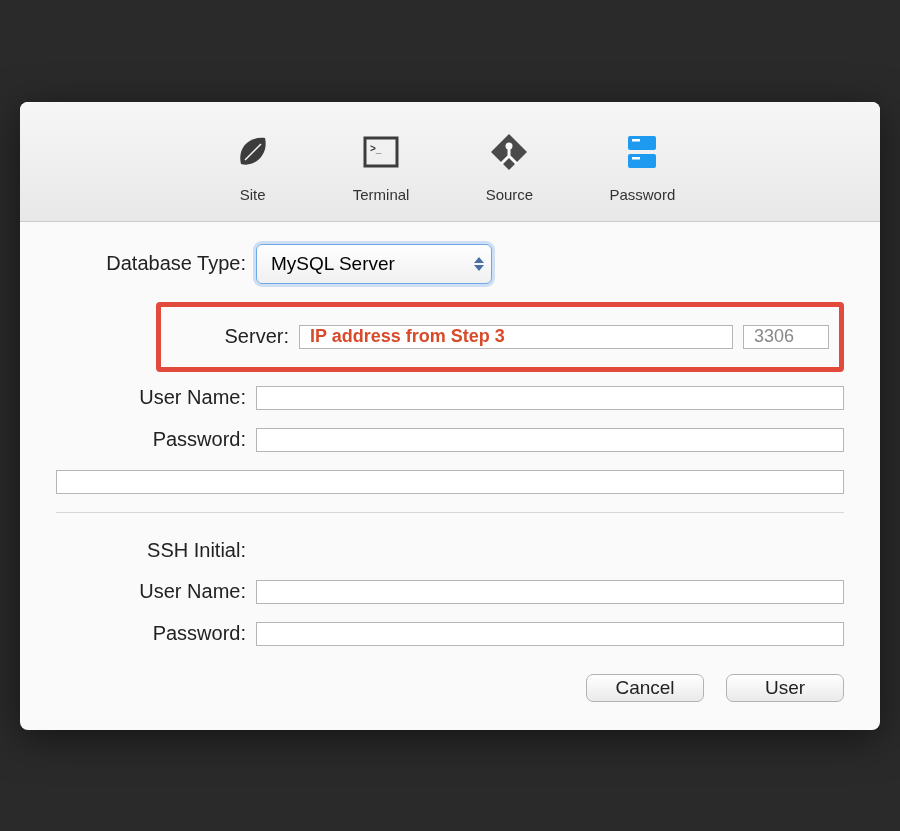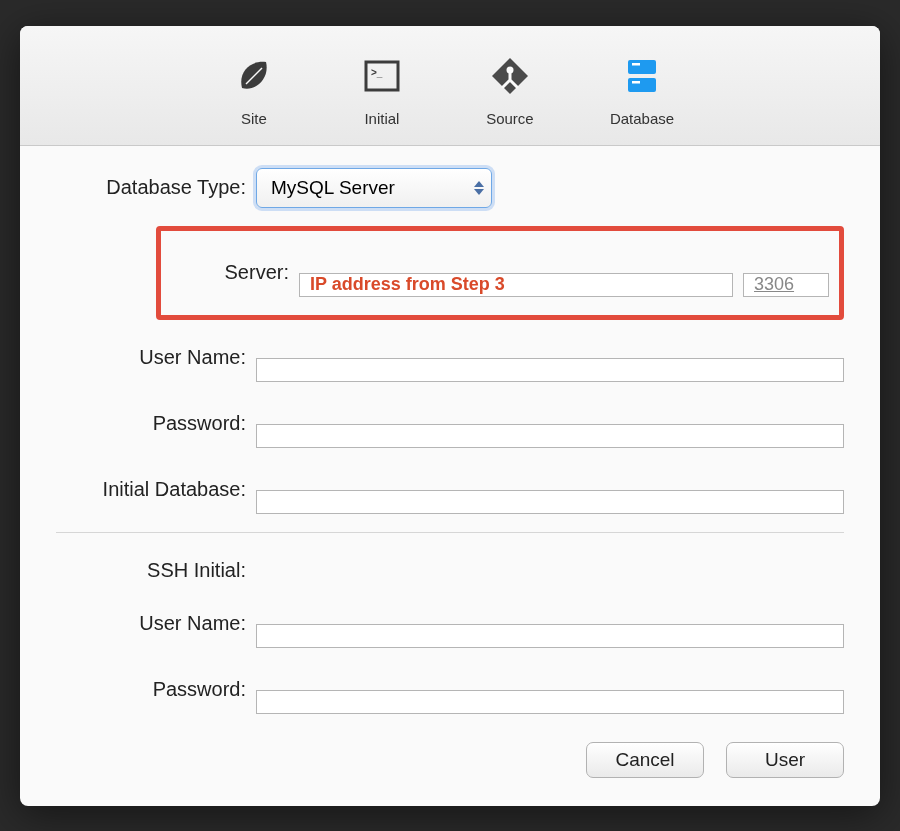--- a/index.html
+++ b/index.html
@@ -72,24 +72,23 @@
       display: flex;
       gap: 10px;
     }
     input[type="text"], input[type="password"] {
       height: 24px;
       border: 1px solid #b5b5b5;
       padding: 0 10px;
       font-size: 18px;
       background: #fff;
       color: #333;
-      margin-top: 24px;
     }
     input.grow { flex: 1; }
-    input.port { width: 86px; color: #888; text-align: left; text-decoration: underline; }
+    input.port { width: 86px; color: #888; text-align: left; }
     .placeholder-red::placeholder { color: #d94a2a; font-weight: 600; }
     .select-wrap {
       position: relative;
       width: 236px;
     }
     .select-wrap select {
       -webkit-appearance: none;
       appearance: none;
       width: 100%;
       height: 40px;
@@ -135,21 +134,21 @@
     }
 
     .buttons {
       display: flex;
       justify-content: flex-end;
       gap: 22px;
       padding: 10px 36px 0 36px;
     }
     .btn {
       min-width: 118px;
-      height: 36px;
+      height: 28px;
       font-size: 19px;
       border: 1px solid #b2b2b2;
       border-radius: 7px;
       background: linear-gradient(#ffffff, #eaeaea);
       cursor: pointer;
       color: #222;
     }
   </style>
 </head>
 <body>
@@ -168,21 +167,21 @@
       <span class="label">Site</span>
     </div>
 
     <div class="tool">
       <div class="iconbox">
         <svg width="44" height="44" viewBox="0 0 44 44">
           <rect x="6" y="8" width="32" height="28" fill="none" stroke="#3c3c3c" stroke-width="3"></rect>
           <text x="11" y="22" font-size="10" font-weight="bold" fill="#3c3c3c">&gt;_</text>
         </svg>
       </div>
-      <span class="label">Initial</span>
+      <span class="label">Terminal</span>
     </div>
 
     <div class="tool">
       <div class="iconbox">
         <svg width="44" height="44" viewBox="0 0 44 44">
           <path d="M22 4 L40 22 L22 40 L4 22 Z" fill="#4a4a4a"></path>
           <circle cx="22" cy="16" r="3.5" fill="#fafafa"></circle>
           <path d="M22 19 L22 26 M22 26 L15 33 M22 26 L29 33" stroke="#fafafa" stroke-width="3" fill="none" stroke-linecap="round"></path>
         </svg>
       </div>
@@ -191,21 +190,21 @@
 
     <div class="tool selected">
       <div class="iconbox">
         <svg width="44" height="44" viewBox="0 0 44 44">
           <rect x="8" y="6" width="28" height="14" rx="2" fill="#1e9af0"></rect>
           <rect x="8" y="24" width="28" height="14" rx="2" fill="#1e9af0"></rect>
           <rect x="12" y="9" width="8" height="2.5" fill="#ffffff"></rect>
           <rect x="12" y="27" width="8" height="2.5" fill="#ffffff"></rect>
         </svg>
       </div>
-      <span class="label">Database</span>
+      <span class="label">Password</span>
     </div>
 
   </div>
 
   <div class="form">
 
     <div class="row">
       <div class="lbl">Database Type:</div>
       <div class="field">
         <div class="select-wrap">
@@ -238,21 +237,20 @@
     </div>
 
     <div class="row">
       <div class="lbl">Password:</div>
       <div class="field">
         <input type="password" class="grow" value="" style="">
       </div>
     </div>
 
     <div class="row">
-      <div class="lbl">Initial Database:</div>
       <div class="field">
         <input type="text" class="grow" value="" style="">
       </div>
     </div>
 
     <hr class="hr">
 
     <div class="row">
       <div class="lbl">SSH Initial:</div>
     </div>

